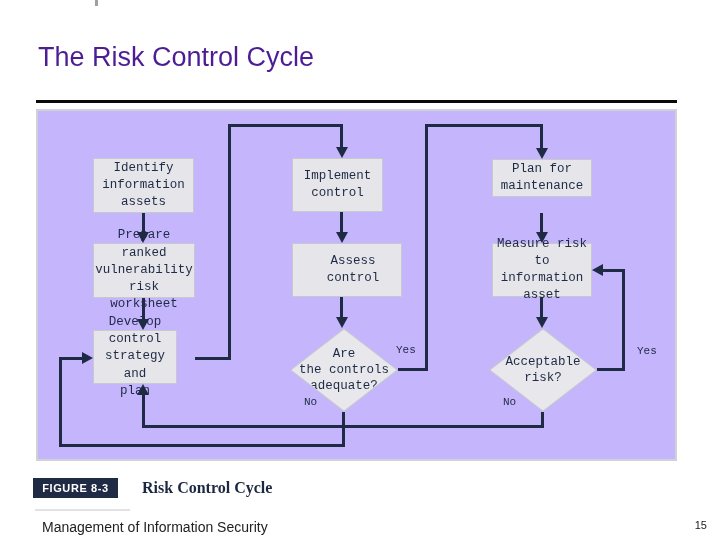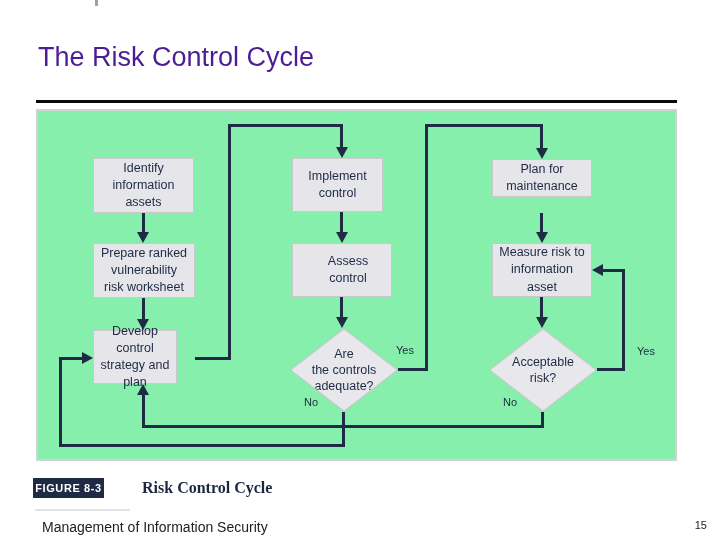--- a/index.html
+++ b/index.html
@@ -9,22 +9,23 @@
     --navy:#1f2a44;
   }
   .abs{position:absolute;}
   .top-tick{left:95px;top:0;width:3px;height:6px;background:#a0a0a0;}
   .title{
     left:38px;top:42px;margin:0;font-size:27px;font-weight:400;color:#4c1d95;
     letter-spacing:0px;white-space:nowrap;
   }
   .rule{left:36px;top:100px;width:641px;height:3px;background:#0a0a0a;}
   .frame{
-    left:36px;top:109px;width:637px;height:348px;background:#86efac;
+    left:36px;top:109px;width:637px;height:348px;background:#c4b5fd;
     border:2px solid #d2d2d6;
+    font-family:Liberation Mono, monospace;
   }
   .fbox{
     position:absolute;background:#e5e5ea;border:1px solid #c8c8cf;
     display:flex;align-items:center;justify-content:center;text-align:center;
     color:var(--navy);font-size:12.5px;line-height:1.38;white-space:pre-line;
     box-sizing:border-box;
   }
   .dia-outer{
     position:absolute;background:#c8c8cf;
     clip-path:polygon(50% 0,100% 50%,50% 100%,0 50%);
@@ -36,21 +37,21 @@
     color:var(--navy);font-size:12.5px;line-height:1.3;white-space:pre-line;
   }
   .seg{position:absolute;background:var(--navy);}
   .arr{position:absolute;width:0;height:0;}
   .arr-down{border-left:6px solid transparent;border-right:6px solid transparent;border-top:11px solid var(--navy);}
   .arr-up{border-left:6px solid transparent;border-right:6px solid transparent;border-bottom:11px solid var(--navy);}
   .arr-left{border-top:6px solid transparent;border-bottom:6px solid transparent;border-right:11px solid var(--navy);}
   .arr-right{border-top:6px solid transparent;border-bottom:6px solid transparent;border-left:11px solid var(--navy);}
   .edge-label{position:absolute;color:var(--navy);font-size:11px;}
   .badge{
-    left:33px;top:478px;width:71px;height:20px;background:var(--navy);color:#fff;
+    left:33px;top:478px;width:85px;height:20px;background:var(--navy);color:#fff;
     font-size:11px;font-weight:700;letter-spacing:0.6px;text-align:center;line-height:20px;
   }
   .captext{
     left:142px;top:479px;font-family:"Liberation Serif", serif;font-weight:700;
     font-size:16px;color:#1c2840;white-space:nowrap;
   }
   .srcline{left:35px;top:509px;width:95px;height:2px;background:#e2e2e2;}
   .footer{left:42px;top:519px;font-size:14px;color:#222;}
   .pagenum{right:13px;top:519px;font-size:11px;color:#222;text-align:right;}
 </style>
@@ -68,21 +69,21 @@
 information
 assets</div>
   <div class="fbox" style="left:55px;top:132px;width:102px;height:55px;">Prepare ranked
 vulnerability
 risk worksheet</div>
   <div class="fbox" style="left:55px;top:219px;width:84px;height:54px;">Develop control
 strategy and
 plan</div>
   <div class="fbox" style="left:254px;top:47px;width:91px;height:54px;">Implement
 control</div>
-  <div class="fbox" style="left:254px;top:132px;width:100px;height:54px;padding-left:12px;">Assess
+  <div class="fbox" style="left:254px;top:132px;width:110px;height:54px;padding-left:12px;">Assess
 control</div>
   <div class="fbox" style="left:454px;top:48px;width:100px;height:38px;">Plan for
 maintenance</div>
   <div class="fbox" style="left:454px;top:132px;width:100px;height:54px;">Measure risk to
 information
 asset</div>
 
   <div class="dia-outer" style="left:252px;top:217px;width:108px;height:84px;">
     <div class="dia-inner">Are
 the controls

